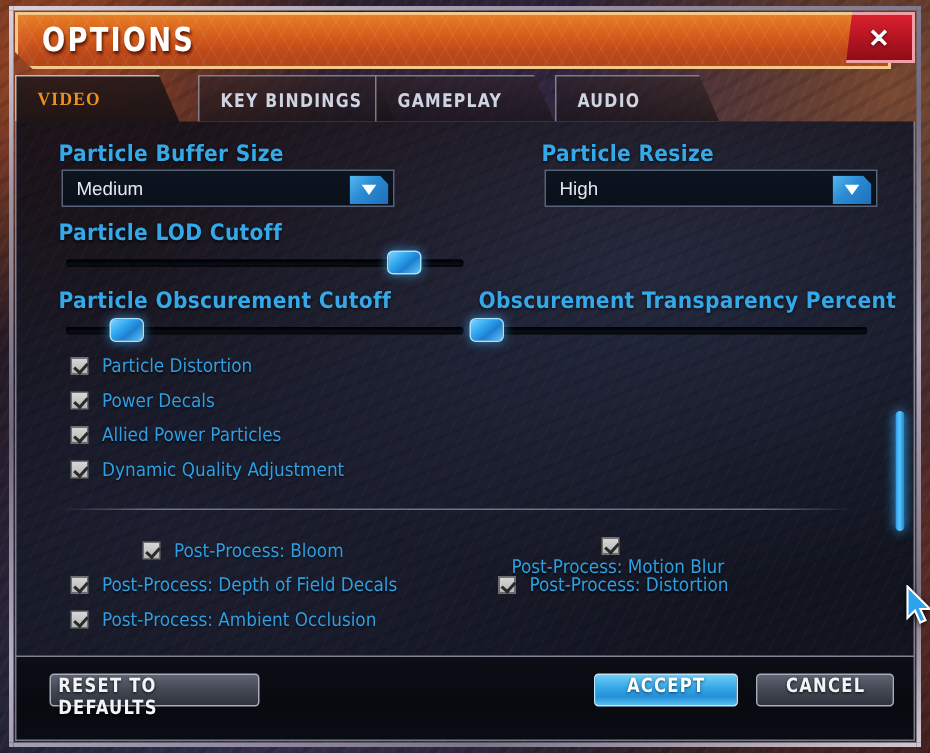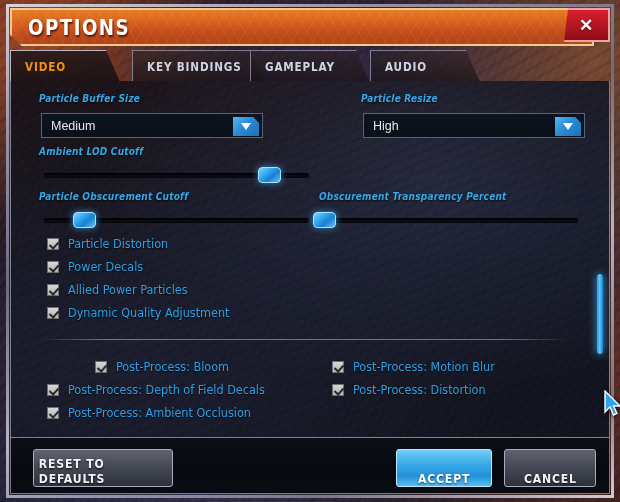--- a/index.html
+++ b/index.html
@@ -114,20 +114,21 @@
     clip-path: polygon(0 0, calc(100% - 14px) 0, 100% 100%, 0 100%);
     border-bottom: 1px solid rgba(200,205,225,0.55);
   }
   .tab .tab-label { transform: scaleX(0.93); transform-origin: left center; display:block; }
   .tab.active {
     background: linear-gradient(180deg, rgba(40,26,26,0.93) 0%, rgba(26,18,20,0.95) 100%);
     color: #f0901c;
     border-top: 1px solid rgba(235,240,255,0.75);
     border-left: 1px solid rgba(235,240,255,0.75);
     border-bottom: none;
+    font-family: Liberation Serif, serif;
   }
   .tab.inactive {
     background: linear-gradient(180deg, rgba(46,34,36,0.55) 0%, rgba(24,18,22,0.72) 100%);
     color: #cfd4e2;
     border-top: 1px solid rgba(200,208,228,0.55);
     border-left: 1px solid rgba(200,208,228,0.55);
   }
 
   
   #body-panel {
@@ -148,27 +149,26 @@
     background:
       repeating-linear-gradient(118deg, rgba(255,255,255,0.018) 0 1px, rgba(0,0,0,0) 1px 8px),
       repeating-linear-gradient(-22deg, rgba(0,0,0,0.10) 0 2px, rgba(0,0,0,0) 2px 9px);
     pointer-events:none;
   }
 
   
   .setting-label {
     position: absolute;
     color: #35a8e8;
-    font-size: 10px;
+    font-size: 15px;
     font-weight: 700;
     letter-spacing: 0.2px;
     font-family: "DejaVu Sans Condensed","Liberation Sans", sans-serif;
     text-shadow: 0 1px 2px rgba(0,0,0,0.8);
     white-space: nowrap;
-    font-style: italic;
   }
 
   
   .dropdown {
     position: absolute;
     height: 25px;
     background: linear-gradient(180deg, #0c1420 0%, #0a1019 100%);
     border: 1px solid rgba(150,165,195,0.55);
     cursor: pointer;
     display: flex;
@@ -278,22 +278,22 @@
     position: absolute;
     left: 4px; top: 434px;
     width: 600px; height: 56px;
     background: linear-gradient(180deg, #0c0e16 0%, #080a10 60%, #0a0c14 100%);
     border: 1px solid rgba(205,212,232,0.55);
     border-top: none;
   }
   .btn {
     position: absolute;
     top: 11px;
-    height: 38px;
-    display: flex; align-items: flex-end; justify-content: center;
+    height: 22px;
+    display: flex; align-items: flex-start; justify-content: center;
     font-size: 13px;
     font-weight: 700;
     letter-spacing: 0.9px;
     font-family: "DejaVu Sans Condensed","Liberation Sans", sans-serif;
     cursor: pointer;
     border-radius: 3px;
   }
   .btn span { transform: scaleX(0.93); display:block; }
   .btn.grey {
     background: linear-gradient(180deg,#5f6470 0%,#454a56 45%,#2e323c 100%);
@@ -362,21 +362,21 @@
     <div class="setting-label" style="left:350px;top:12px;">Particle Resize</div>
     <div class="dropdown" style="left:352px;top:32px;width:222px;">
       <div class="dropdown-value">High</div>
       <div class="dropdown-arrow-btn">
         <svg width="10" height="7" viewBox="0 0 10 7">
             <polygon points="0,0 10,0 5,7" fill="#ffffff"></polygon>
           </svg>
       </div>
     </div>
 
-    <div class="setting-label" style="left:28px;top:65px;">Ambient LOD Cutoff</div>
+    <div class="setting-label" style="left:28px;top:65px;">Particle LOD Cutoff</div>
     <div class="slider" style="left:33px;top:86px;width:265px;">
       <div class="slider-track"></div>
       <div class="slider-thumb" id="thumb-0" style="left: 85%;"></div>
     </div>
 
     <div class="setting-label" style="left:28px;top:110px;">Particle Obscurement Cutoff</div>
     <div class="slider" style="left:33px;top:131px;width:265px;">
       <div class="slider-track"></div>
       <div class="slider-thumb" id="thumb-1" style="left: 15%;"></div>
     </div>
@@ -412,21 +412,21 @@
     </div>
     <div class="checkrow" style="left:36px;top:300px;">
       <span class="checkbox checked"></span>
       <span class="check-label">Post-Process: Depth of Field Decals</span>
     </div>
     <div class="checkrow" style="left:36px;top:323px;">
       <span class="checkbox checked"></span>
       <span class="check-label">Post-Process: Ambient Occlusion</span>
     </div>
 
-    <div class="checkrow" style="left:321px;top:277px;">
+    <div class="checkrow" style="left:321px;top:277px;flex-direction:column;">
       <span class="checkbox checked"></span>
       <span class="check-label">Post-Process: Motion Blur</span>
     </div>
     <div class="checkrow" style="left:321px;top:300px;">
       <span class="checkbox checked"></span>
       <span class="check-label">Post-Process: Distortion</span>
     </div>
 
     <div id="scrollbar-track">
       <div id="scrollbar-thumb"></div>

